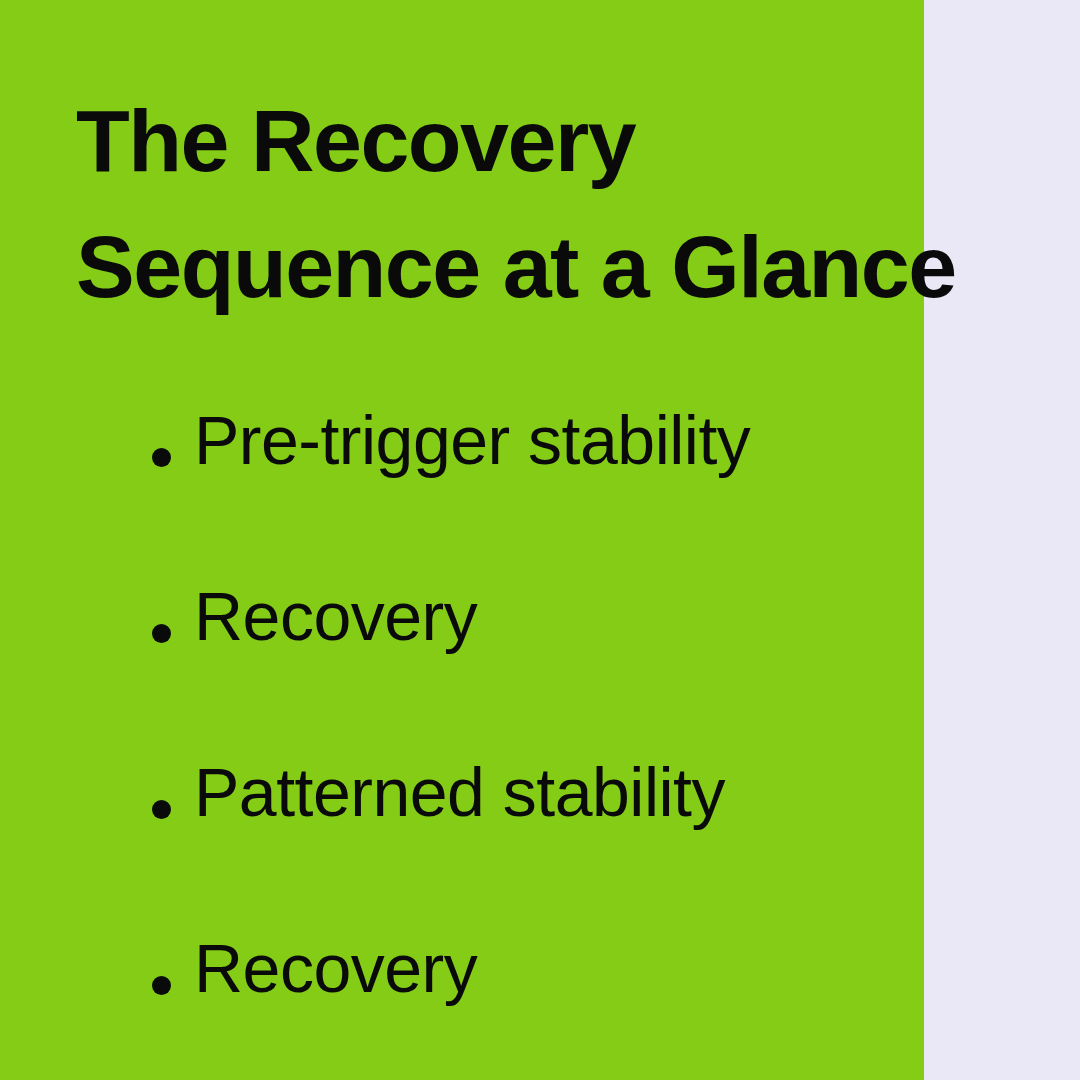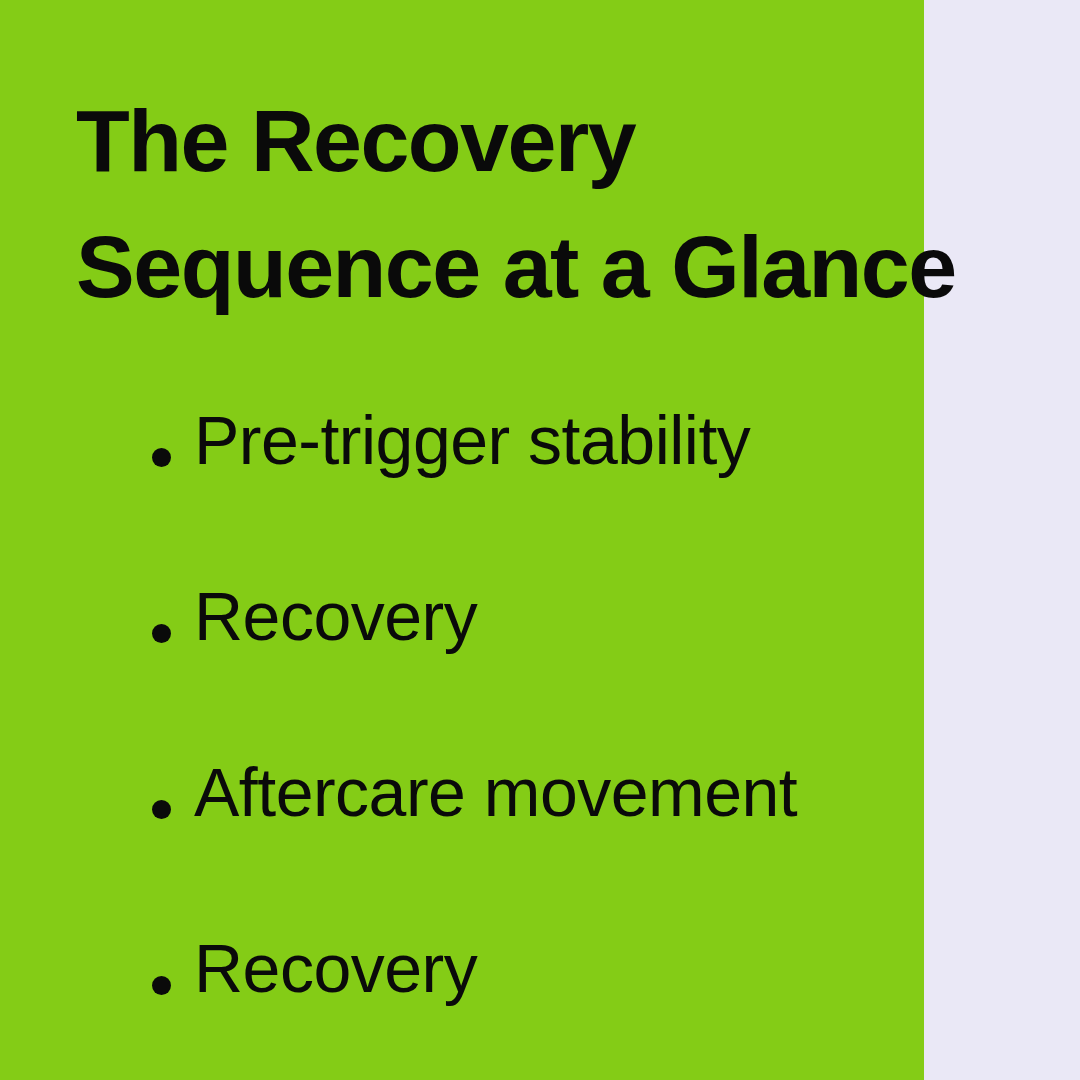--- a/index.html
+++ b/index.html
@@ -84,21 +84,21 @@
       <span class="bullet-text">Pre-trigger stability</span>
     </li>
 
     <li class="bullet-item">
       <span class="bullet-dot"></span>
       <span class="bullet-text">Recovery</span>
     </li>
 
     <li class="bullet-item">
       <span class="bullet-dot"></span>
-      <span class="bullet-text">Aftercare movement</span>
+      <span class="bullet-text">Patterned stability</span>
     </li>
 
     <li class="bullet-item">
       <span class="bullet-dot"></span>
       <span class="bullet-text">Recovery</span>
     </li>
 
   </ul>
 
 </div>

